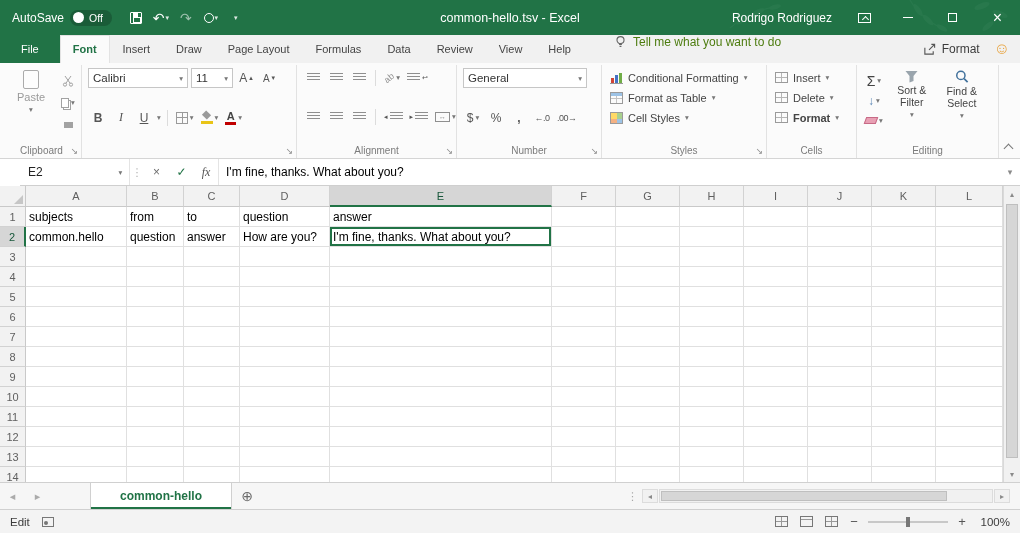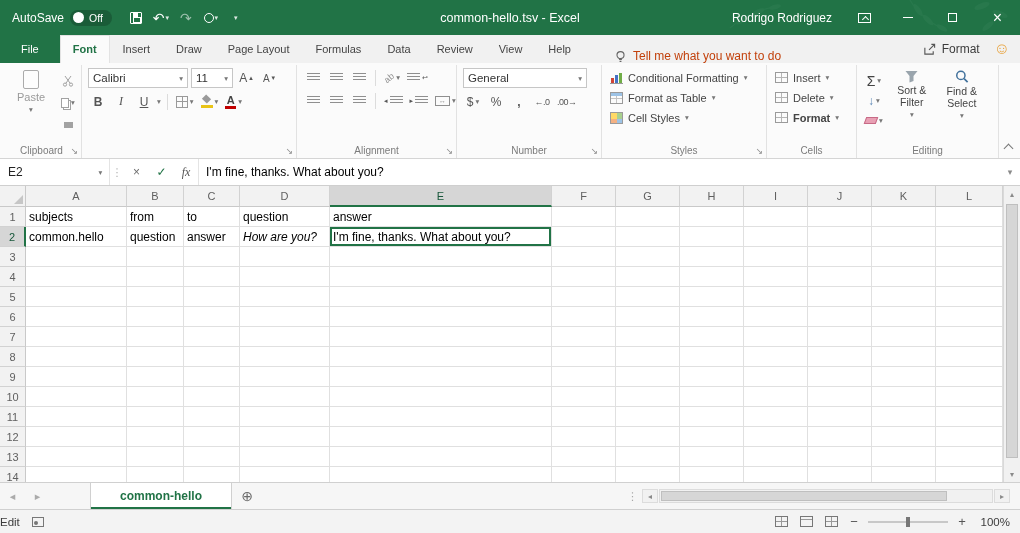--- a/index.html
+++ b/index.html
@@ -31,31 +31,31 @@
   .winbtn { width:45px; height:35px; display:flex; align-items:center; justify-content:center; font-size:14px; color:#fff; }
   .ico-min { width:10px; height:1px; background:#fff; display:inline-block; }
   .ico-max { width:9px; height:9px; border:1px solid #fff; display:inline-block; }
   .winbtn.close { font-size:16px; }
 
   
   .tabrow { flex:0 0 28px; background:#f1f1f1; display:flex; align-items:stretch; }
   .rtab { padding:0 13px; display:flex; align-items:center; font-size:11px; color:#444; }
   .rtab.file { background:#217346; color:#fff; padding:0 21px; }
   .rtab.active { background:#fbfbfb; color:#217346; font-weight:bold; box-shadow:inset 0 1px 0 #e3e3e3, inset 1px 0 0 #e3e3e3, inset -1px 0 0 #e3e3e3; }
-  .tellme { display:flex; align-items:flex-end; gap:6px; margin-left:30px; color:#c2410c; font-size:12px; }
+  .tellme { display:flex; align-items:flex-start; gap:6px; margin-left:30px; color:#4d7c0f; font-size:12px; }
   .tab-right { margin-left:auto; display:flex; align-items:center; gap:14px; padding-right:10px; }
   .share-btn { display:flex; align-items:center; gap:6px; color:#3c3c3c; font-size:12px; }
   .smiley { color:#e8a33d; font-size:16px; line-height:1; }
 
   
   .ribbon { flex:0 0 96px; background:#fbfbfb; border-bottom:1px solid #d5d5d5; display:flex; padding:2px 0 0 2px; position:relative; }
   .rgroup { position:relative; padding:3px 6px 16px 6px; border-right:1px solid #e2e2e2; display:flex; }
   .glabel { position:absolute; bottom:2px; left:0; right:0; text-align:center; font-size:10px; color:#7b7b7b; }
   .launcher { position:absolute; right:3px; bottom:2px; font-size:9px; color:#8d8d8d; line-height:1; }
-  .gcol { display:flex; flex-direction:column; gap:4px; }
+  .gcol { display:flex; flex-direction:column; gap:20px; }
   .grow-ctr { display:flex; align-items:flex-start; gap:4px; }
   .bigbtn { width:46px; display:flex; flex-direction:column; align-items:center; gap:2px; font-size:11px; color:#444; padding-top:2px; }
   .bigbtn.dim { color:#9a9a9a; }
   .minicol { display:flex; flex-direction:column; gap:3px; padding-top:3px; }
   .sbtn { height:19px; min-width:20px; display:flex; align-items:center; justify-content:center; gap:2px; font-size:12px; color:#555; padding:0 2px; }
   .sbtn.dim { color:#a2a2a2; }
   .dd { font-size:7.5px; color:#777; }
   .combo { height:20px; background:#fff; border:1px solid #c6c6c6; display:flex; align-items:center; padding:0 4px; font-size:11.5px; color:#333; gap:4px; }
   .combo .dd { margin-left:auto; }
   .frow { display:flex; align-items:center; gap:3px; }
@@ -90,21 +90,21 @@
                linear-gradient(90deg,#f4b183 50%,#9dc3e6 50%) 0 6px/13px 6px no-repeat; }
   .ico-cells { width:13px; height:11px; border:1px solid #9a9a9a;
     background:linear-gradient(90deg,transparent 45%,#b5b5b5 45% 55%,transparent 55%),
                linear-gradient(transparent 40%,#b5b5b5 40% 58%,transparent 58%); }
   .ico-eraser { width:12px; height:7px; background:#e8a0b4; border:1px solid #c76a86; transform:skewX(-20deg); }
   .stackbtn { width:46px; display:flex; flex-direction:column; align-items:center; gap:1px; font-size:10.5px; color:#444; text-align:center; line-height:12px; padding-top:1px; }
   .sigma { font-size:14px; color:#444; }
   .collapse-chevron { position:absolute; right:8px; bottom:6px; width:7px; height:7px; border-left:1.5px solid #777; border-top:1.5px solid #777; transform:rotate(45deg); }
 
   
-  .formula-row { flex:0 0 27px; background:#fff; border-bottom:1px solid #cfcfcf; display:flex; align-items:stretch; }
+  .formula-row { flex:0 0 27px; background:#fff; border-bottom:1px solid #cfcfcf; display:flex; align-items:stretch;margin-left:20px; }
   .name-box { width:92px; display:flex; align-items:center; padding-left:8px; font-size:12px; color:#222; }
   .nb-dd { width:18px; display:flex; align-items:center; justify-content:center; border-right:1px solid #e4e4e4; }
   .fdots { width:14px; display:flex; align-items:center; justify-content:center; color:#b3b3b3; font-size:11px; }
   .fbtn { width:25px; display:flex; align-items:center; justify-content:center; color:#6e6e6e; font-size:12px; }
   .fbtn.fx { font-style:italic; font-family:"Liberation Serif", serif; border-right:1px solid #e4e4e4; color:#555; }
   .formula-text { flex:1; display:flex; align-items:center; padding-left:7px; font-size:12px; color:#000; white-space:nowrap; overflow:hidden; }
   .f-expand { width:20px; display:flex; align-items:center; justify-content:center; color:#8a8a8a; font-size:9px; }
 
   
   .grid-wrap { flex:1; display:flex; overflow:hidden; background:#fff; }
@@ -135,21 +135,21 @@
   .addsheet { width:30px; display:flex; align-items:center; justify-content:center; color:#6b6b6b; font-size:14px; }
   .sb-flex { flex:1; }
   .sb-dots { display:flex; align-items:center; color:#a8a8a8; font-size:11px; padding:0 4px; }
   .hscroll { display:flex; align-items:center; width:368px; margin-right:10px; gap:1px; }
   .harrow { width:16px; height:14px; display:flex; align-items:center; justify-content:center; color:#8a8a8a; font-size:8px; background:#f1f1f1; border:1px solid #dcdcdc; }
   .htrack { flex:1; height:14px; background:#f1f1f1; border:1px solid #dcdcdc; position:relative; }
   .hthumb { position:absolute; left:1px; top:1px; bottom:1px; width:86%; background:#d6d6d6; border:1px solid #bfbfbf; }
 
   
   .statusbar { flex:0 0 24px; background:#f3f3f3; border-top:1px solid #d0d0d0; display:flex; align-items:center; font-size:11.5px; color:#3c3c3c; }
-  .mode-text { padding:0 12px 0 0; }
+  .mode-text { padding:0 12px 0 10px; }
   .ico-macro { width:12px; height:10px; border:1px solid #777; position:relative; }
   .ico-macro::after { content:""; position:absolute; left:1px; bottom:1px; width:4px; height:4px; background:#777; border-radius:50%; }
   .sb-right { margin-left:auto; display:flex; align-items:center; gap:7px; padding-right:10px; }
   .viewbtn { width:18px; height:18px; display:flex; align-items:center; justify-content:center; }
   .ico-vnormal { width:13px; height:11px; border:1px solid #777;
     background:linear-gradient(90deg,transparent 45%,#999 45% 55%,transparent 55%),
                linear-gradient(transparent 42%,#999 42% 58%,transparent 58%); }
   .ico-vpage { width:13px; height:11px; border:1px solid #777;
     background:linear-gradient(transparent 2px,#999 2px 3px,transparent 3px); }
   .ico-vbreak { width:13px; height:11px; border:1px solid #777;
@@ -551,21 +551,21 @@
             <div class="cell" style="width: 64px;"></div>
             <div class="cell" style="width: 64px;"></div>
             <div class="cell" style="width: 64px;"></div>
             <div class="cell" style="width: 67px;"></div>
           </div>
           <div class="grid-row">
             <div class="row-h sel">2</div>
             <div class="cell" style="width: 101px;">common.hello</div>
             <div class="cell" style="width: 57px;">question</div>
             <div class="cell" style="width: 56px;">answer</div>
-            <div class="cell" style="width: 90px; font-style: italic;">How are you?</div>
+            <div class="cell" style="width: 90px;">How are you?</div>
             <div class="cell active" style="width: 222px;">I'm fine, thanks. What about you?</div>
             <div class="cell" style="width: 64px;"></div>
             <div class="cell" style="width: 64px;"></div>
             <div class="cell" style="width: 64px;"></div>
             <div class="cell" style="width: 64px;"></div>
             <div class="cell" style="width: 64px;"></div>
             <div class="cell" style="width: 64px;"></div>
             <div class="cell" style="width: 67px;"></div>
           </div>
           <div class="grid-row">

